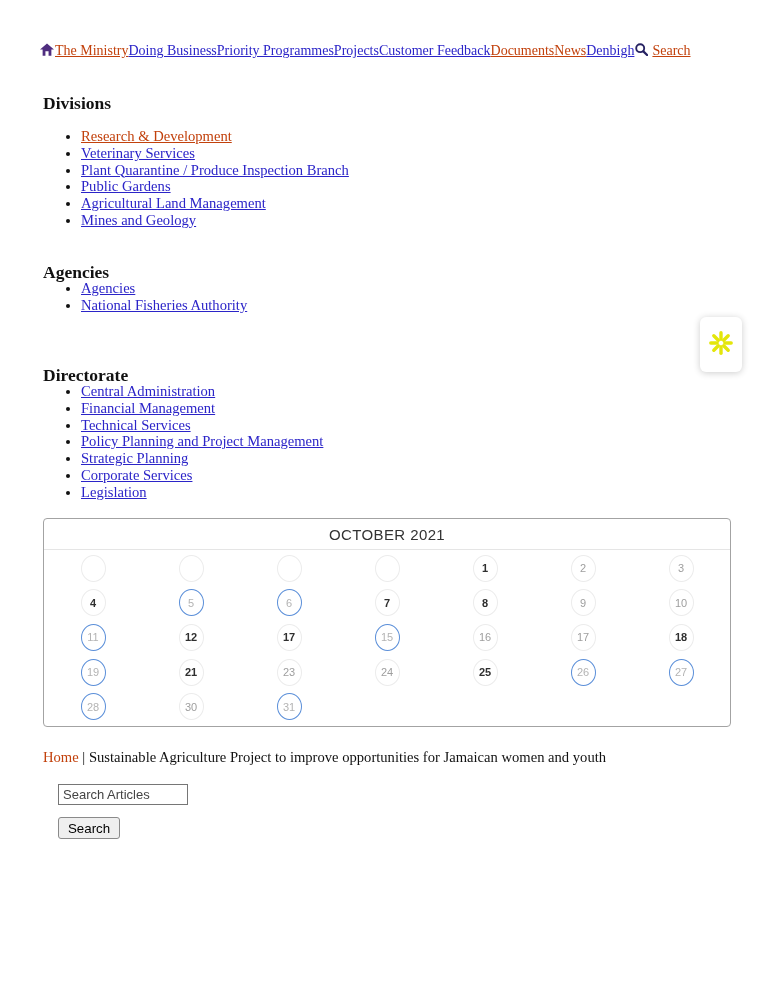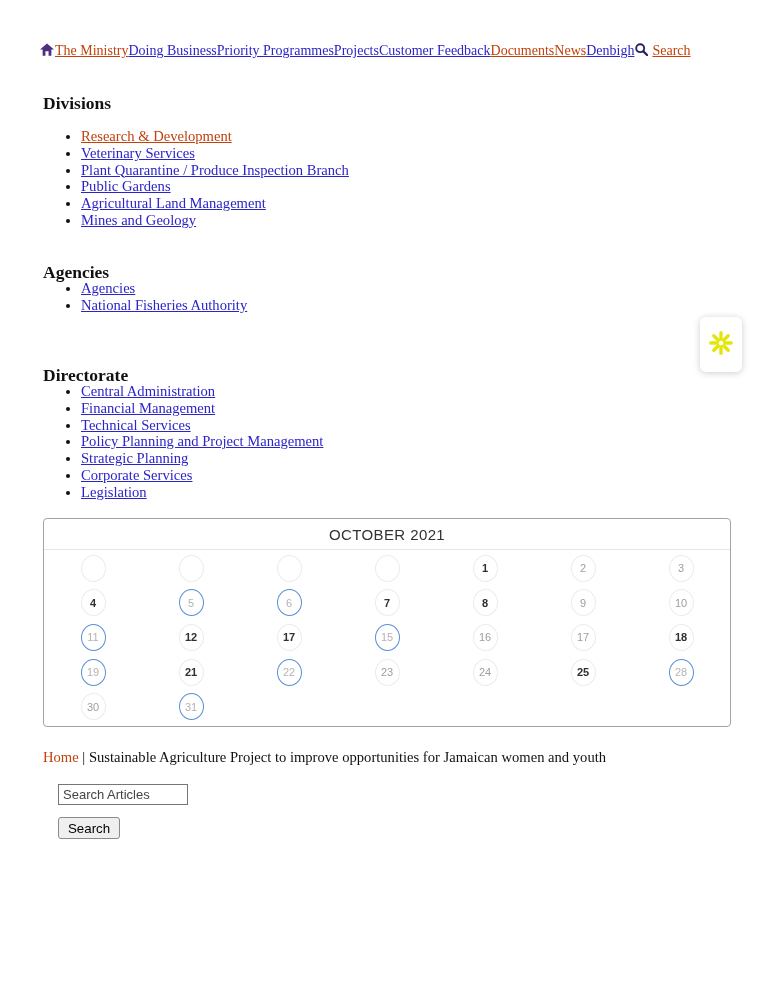--- a/index.html
+++ b/index.html
@@ -175,30 +175,33 @@
     <span class="cell">
         <span class="day" data-state="normal">18</span>
       </span>
     <span class="cell">
         <span class="day" data-state="event">19</span>
       </span>
     <span class="cell">
         <span class="day" data-state="normal">21</span>
       </span>
     <span class="cell">
-        <span class="day" data-state="event">22</span>
-      </span>
-    <span class="cell">
         <span class="day" data-state="weekend">23</span>
       </span>
     <span class="cell">
         <span class="day" data-state="weekend">24</span>
       </span>
     <span class="cell">
         <span class="day" data-state="normal">25</span>
+      </span>
+    <span class="cell">
+        <span class="day" data-state="event">26</span>
+      </span>
+    <span class="cell">
+        <span class="day" data-state="event">27</span>
       </span>
     <span class="cell">
         <span class="day" data-state="event">28</span>
       </span>
     <span class="cell">
         <span class="day" data-state="weekend">30</span>
       </span>
     <span class="cell">
         <span class="day" data-state="event">31</span>
       </span>

